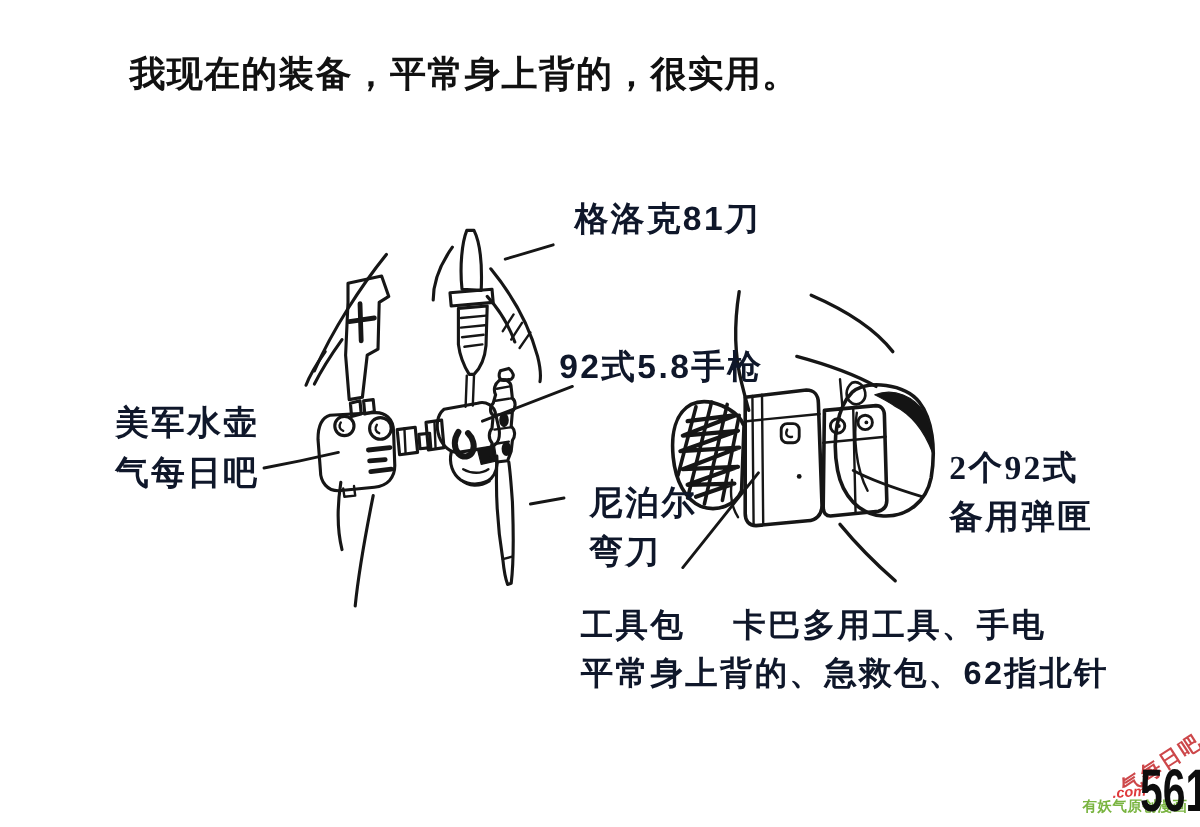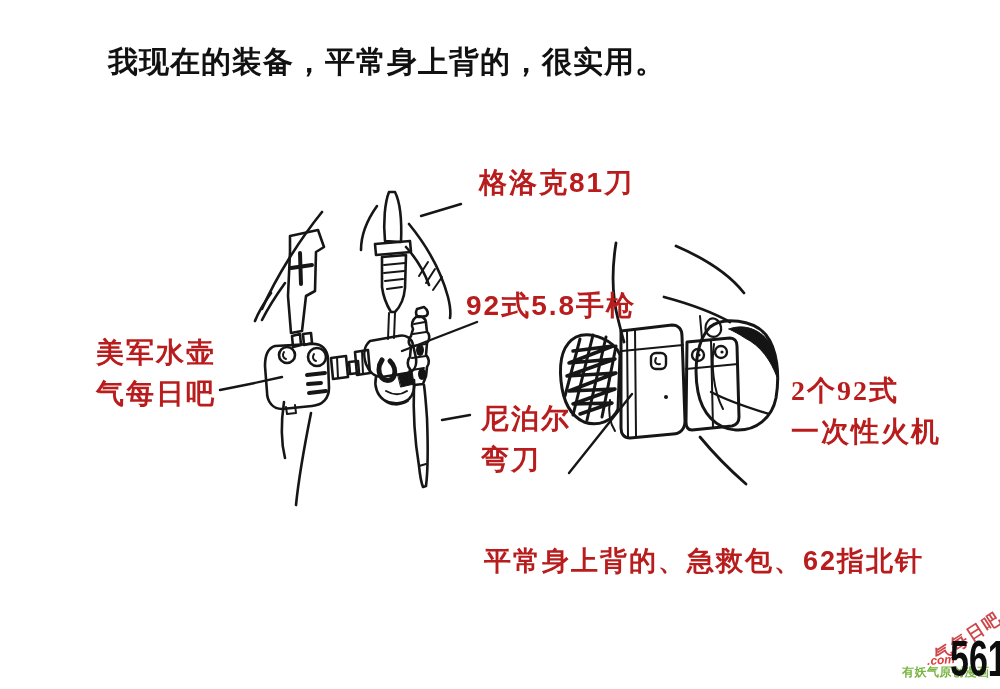--- a/index.html
+++ b/index.html
@@ -1,27 +1,27 @@
 <!DOCTYPE html>
 <html><head>
 <meta charset="utf-8">
 <style>
   html,body{margin:0;padding:0;background:#ffffff;}
   #page{position:relative;width:1000px;height:689px;background:#ffffff;overflow:hidden;
         font-family:"Liberation Sans","DejaVu Sans",sans-serif;margin-left:24px;}
   svg.art{position:absolute;left:0;top:0;z-index:1;}
   .ink{stroke:#161616;fill:none;stroke-linecap:round;stroke-linejoin:round;}
-  .lbl{position:absolute;z-index:2;color:#b91c1c;font-weight:700;font-size:28px;
+  .lbl{position:absolute;z-index:2;color:#0f172a;font-weight:700;font-size:28px;
        letter-spacing:2px;line-height:41px;white-space:nowrap;}
   .caption{position:absolute;left:84px;top:42px;z-index:2;color:#111;font-weight:700;
        font-size:30px;letter-spacing:1px;white-space:nowrap;}
   .lbl-glock{left:455px;top:162px;}
   .lbl-pistol{left:442px;top:285px;}
   .lbl-canteen{left:72px;top:332px;}
-  .lbl-kukri{left:457px;top:398px;}
+  .lbl-kukri{left:467px;top:398px;}
   .lbl-mags{left:767px;top:370px;font-family:Liberation Serif, serif;}
   .lbl-tools1{left:460px;top:501px;font-size:27px;}
   .lbl-tools1 .gap{display:inline-block;width:40px;}
   .lbl-tools2{left:460px;top:541px;font-size:27px;}
   .page-number{position:absolute;left:926px;top:630px;z-index:7;color:#0d0d0d;
        font-weight:700;font-size:50px;transform:scaleX(.68);transform-origin:left top;
        letter-spacing:0;}
   .stamp{position:absolute;left:906px;top:648px;z-index:3;color:#c9383b;font-weight:700;
        font-size:17px;letter-spacing:2px;transform:rotate(-33deg);transform-origin:left top;
        white-space:nowrap;opacity:.92;}
@@ -167,23 +167,26 @@
     <div>气每日吧</div>
   </div>
 
   <div class="lbl lbl-kukri">
     <div>尼泊尔</div>
     <div>弯刀</div>
   </div>
 
   <div class="lbl lbl-mags">
     <div>2个92式</div>
-    <div>一次性火机</div>
+    <div>备用弹匣</div>
   </div>
 
+  <div class="lbl lbl-tools1">
+    <span>工具包</span><span class="gap"></span><span>卡巴多用工具、手电</span>
+  </div>
   <div class="lbl lbl-tools2">平常身上背的、急救包、62指北针</div>
 
   <div class="stamp">气每日吧</div>
   <div class="u17-domain">.com</div>
   <div class="u17-slogan">有妖气原创漫画</div>
   <div class="page-number">561</div>
 
 </div>
 
 </body></html>

